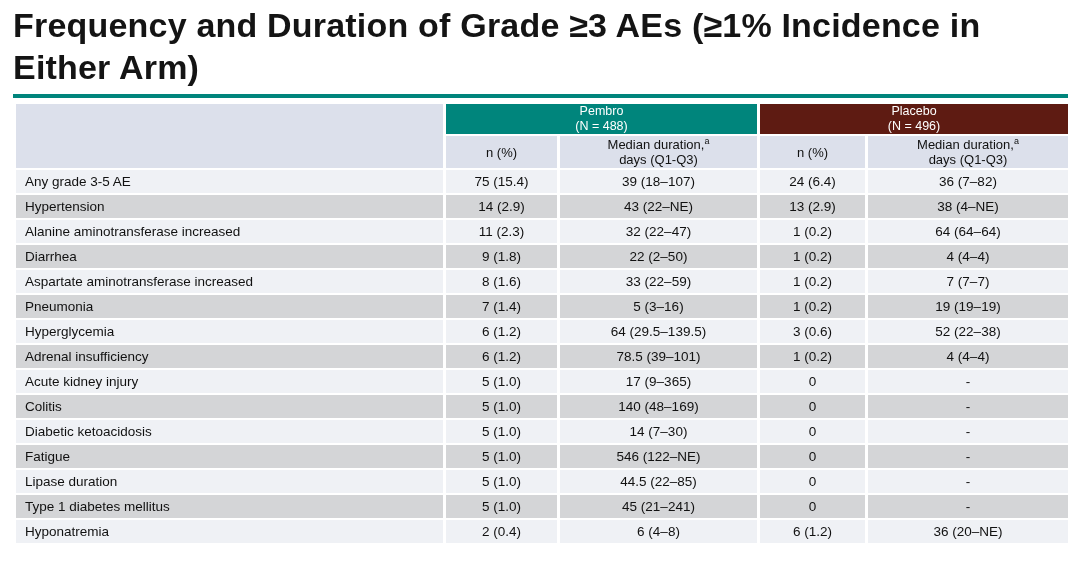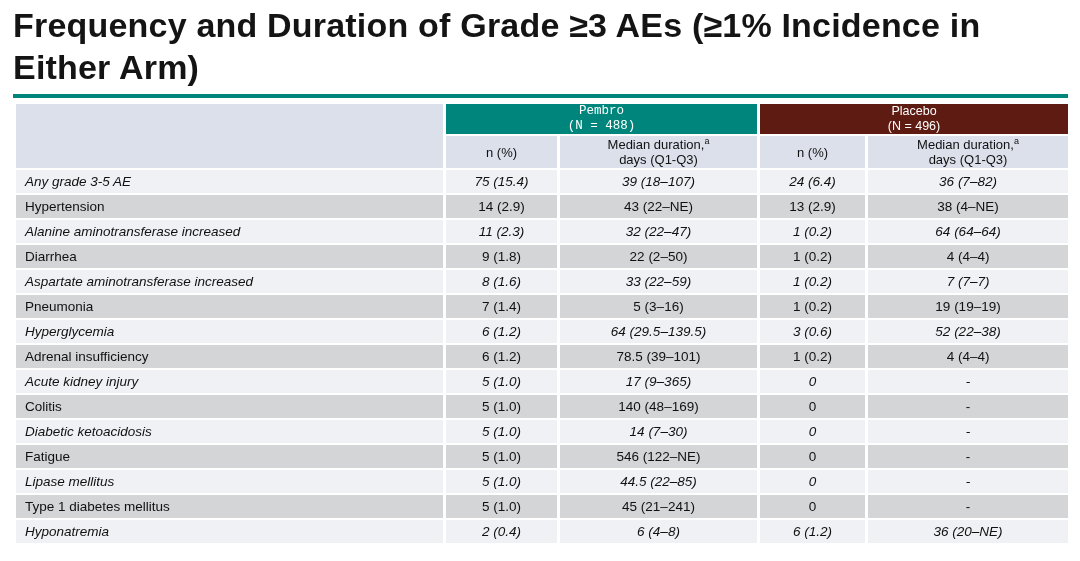--- a/index.html
+++ b/index.html
@@ -48,32 +48,32 @@
     border: 2px solid #fff;
     border-left-width: 3px;
     border-right-width: 3px;
     padding: 0;
     text-align: center;
     vertical-align: middle;
     font-weight: 400;
   }
   .corner-cell { background: var(--subhdr); }
   .grp { height: 32px; color: #fff; font-weight: 700; font-size: 12.5px; line-height: 15px; }
-  .grp.pembro { background: var(--teal); font-family: Liberation Mono, monospace; }
+  .grp.pembro { background: var(--teal); }
   .grp.placebo { background: var(--maroon); }
   .subhdr {
     background: var(--subhdr);
     height: 34px;
     font-weight: 700;
     font-size: 13px;
     line-height: 15px;
     color: #111;
   }
   .ae-table tbody tr { height: 25px; }
-  .ae-table tbody tr.light td { background: var(--row-light); font-style: italic; }
+  .ae-table tbody tr.light td { background: var(--row-light); }
   .ae-table tbody tr.dark td { background: var(--row-dark); }
   .c-label { text-align: left !important; padding-left: 9px !important; }
   sup { font-size: 9px; vertical-align: super; line-height: 0; }
 </style>
 </head>
 <body>
 
 <div class="slide">
 
   <div class="title">Frequency and Duration of Grade ≥3 AEs (≥1% Incidence in Either Arm)</div>
@@ -203,21 +203,21 @@
 
     <tr class="dark">
       <td class="c-label">Fatigue</td>
       <td>5 (1.0)</td>
       <td>546 (122–NE)</td>
       <td>0</td>
       <td>-</td>
     </tr>
 
     <tr class="light">
-      <td class="c-label">Lipase mellitus</td>
+      <td class="c-label">Lipase duration</td>
       <td>5 (1.0)</td>
       <td>44.5 (22–85)</td>
       <td>0</td>
       <td>-</td>
     </tr>
 
     <tr class="dark">
       <td class="c-label">Type 1 diabetes mellitus</td>
       <td>5 (1.0)</td>
       <td>45 (21–241)</td>

